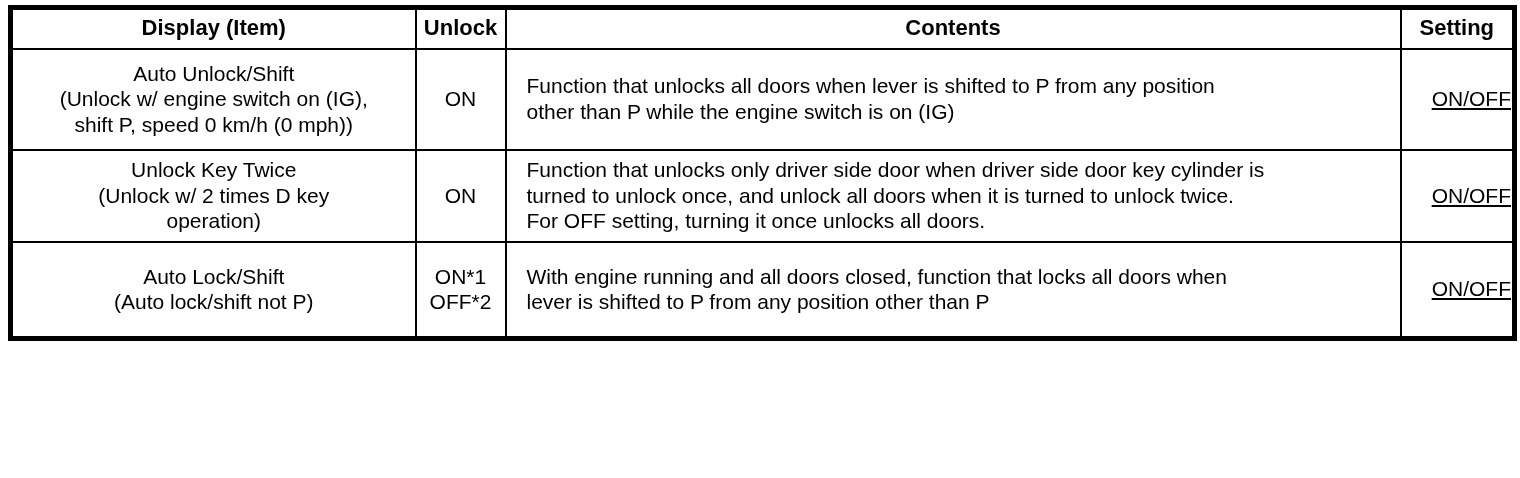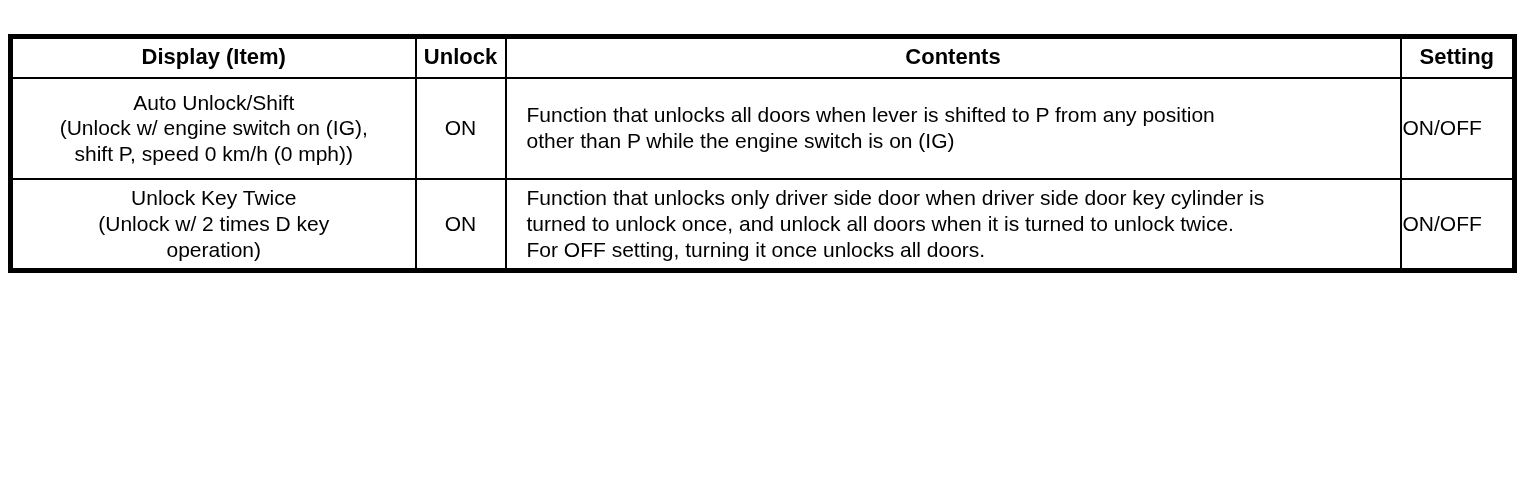--- a/index.html
+++ b/index.html
@@ -13,21 +13,20 @@
     font-family: "Liberation Sans", sans-serif;
     color: #000000;
     overflow: hidden;
   }
   .page {
     box-sizing: border-box;
     width: 1520px;
     height: 414px;
     padding: 5px 8px;
     background: #ffffff;
-    margin-top: 29px;
   }
   table.settings-table {
     border-collapse: collapse;
     table-layout: fixed;
     width: 1504px;
     border: 5px solid #000000;
   }
   col.c-item     { width: 405px; }
   col.c-default  { width: 90px;  }
   col.c-contents { width: 895px; }
@@ -47,21 +46,21 @@
     padding: 2px 4px;
     font-size: 22px;
   }
   td {
     white-space: pre-line;
     padding: 4px 8px;
   }
   td.cell-item     { text-align: center; }
   td.cell-default  { text-align: center; padding: 21px 2px; border-radius: 10px; }
   td.cell-contents { text-align: left; padding-left: 20px; }
-  td.cell-setting  { text-align: left; padding: 4px 1px; }
+  td.cell-setting  { text-align: right; padding: 4px 1px; text-decoration: underline; }
   tr.row-1 { height: 101px; }
   tr.row-2 { height: 71px;  }
   tr.row-3 { height: 92px;  }
   tr.row-4 { height: 70px;  }
   tr.row-5 { height: 83px;  }
 </style>
 </head>
 <body>
 
 <div class="page">
@@ -93,15 +92,24 @@
       <tr class="row-3">
         <td class="cell-item">Unlock Key Twice
 (Unlock w/ 2 times D key
 operation)</td>
         <td class="cell-default">ON</td>
         <td class="cell-contents">Function that unlocks only driver side door when driver side door key cylinder is
 turned to unlock once, and unlock all doors when it is turned to unlock twice.
 For OFF setting, turning it once unlocks all doors.</td>
         <td class="cell-setting">ON/OFF</td>
       </tr>
+      <tr class="row-4">
+        <td class="cell-item">Auto Lock/Shift
+(Auto lock/shift not P)</td>
+        <td class="cell-default">ON*1
+OFF*2</td>
+        <td class="cell-contents">With engine running and all doors closed, function that locks all doors when
+lever is shifted to P from any position other than P</td>
+        <td class="cell-setting">ON/OFF</td>
+      </tr>
     </tbody>
   </table>
 </div>
 
 </body></html>

